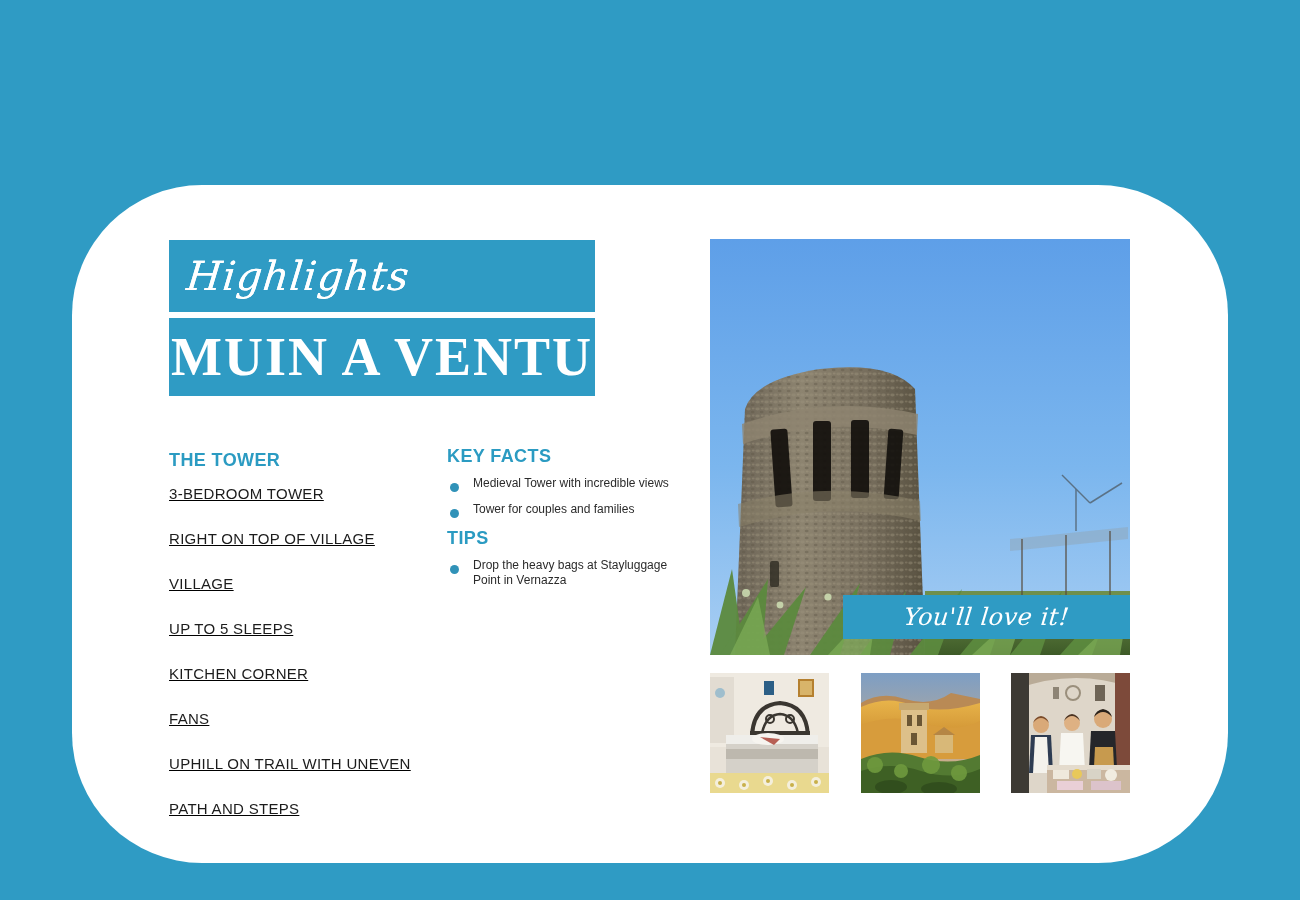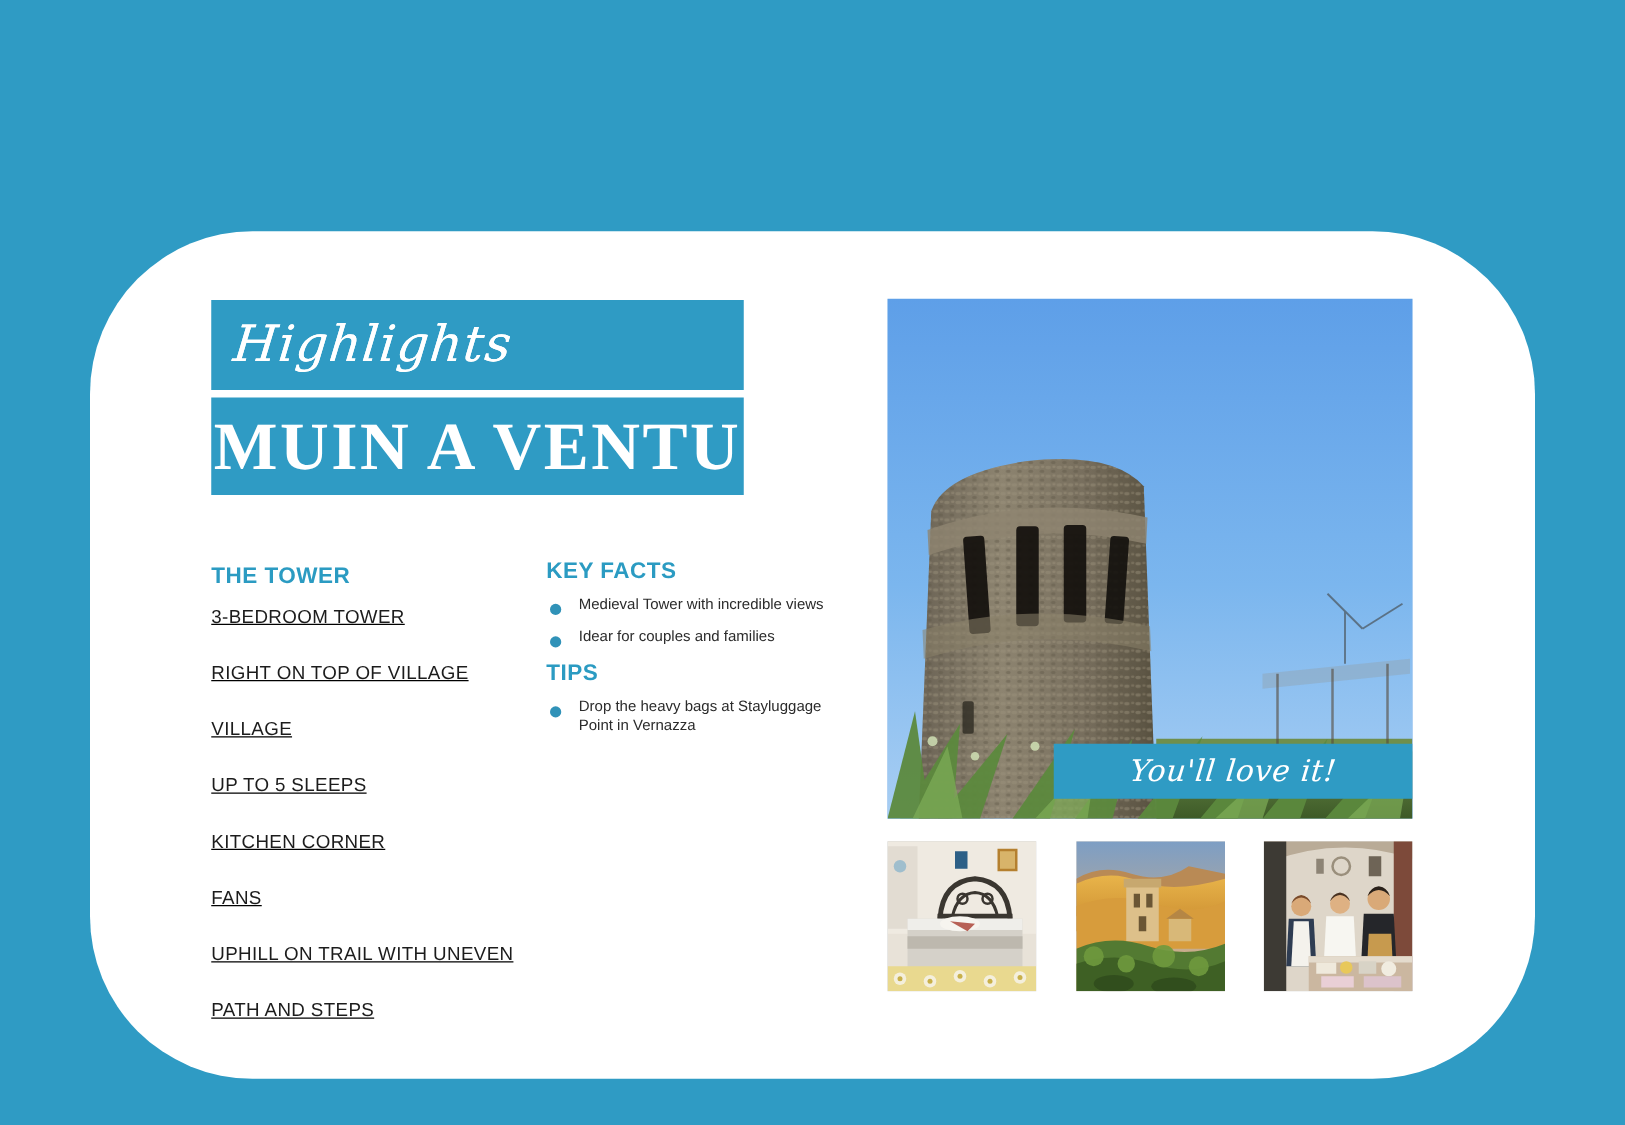--- a/index.html
+++ b/index.html
@@ -76,21 +76,21 @@
 
   
   #col-tower {
     position: absolute;
     left: 97px;   
     top: 266px;   
     width: 270px;
   }
   #col-keyfacts {
     position: absolute;
-    left: 365px;  
+    left: 375px;  
     top: 262px;   
     width: 250px;
   }
 
   .col-heading {
     color: #2b9bc2;
     font-family: "Liberation Sans", sans-serif;
     font-weight: 700;
     font-size: 18px;
     letter-spacing: 0.4px;
@@ -211,21 +211,21 @@
 
   <div id="col-keyfacts">
     <div class="col-heading">KEY FACTS</div>
     <ul class="bullet-list">
       <li>
         <span class="dot"></span>
         <span>Medieval Tower with incredible views</span>
       </li>
       <li>
         <span class="dot"></span>
-        <span>Idear for couples and families</span>
+        <span>Tower for couples and families</span>
       </li>
     </ul>
 
     <div class="col-heading" id="tips-heading">TIPS</div>
     <ul class="bullet-list">
       <li>
         <span class="dot"></span>
         <span>Drop the heavy bags at Stayluggage Point in Vernazza</span>
       </li>
     </ul>

